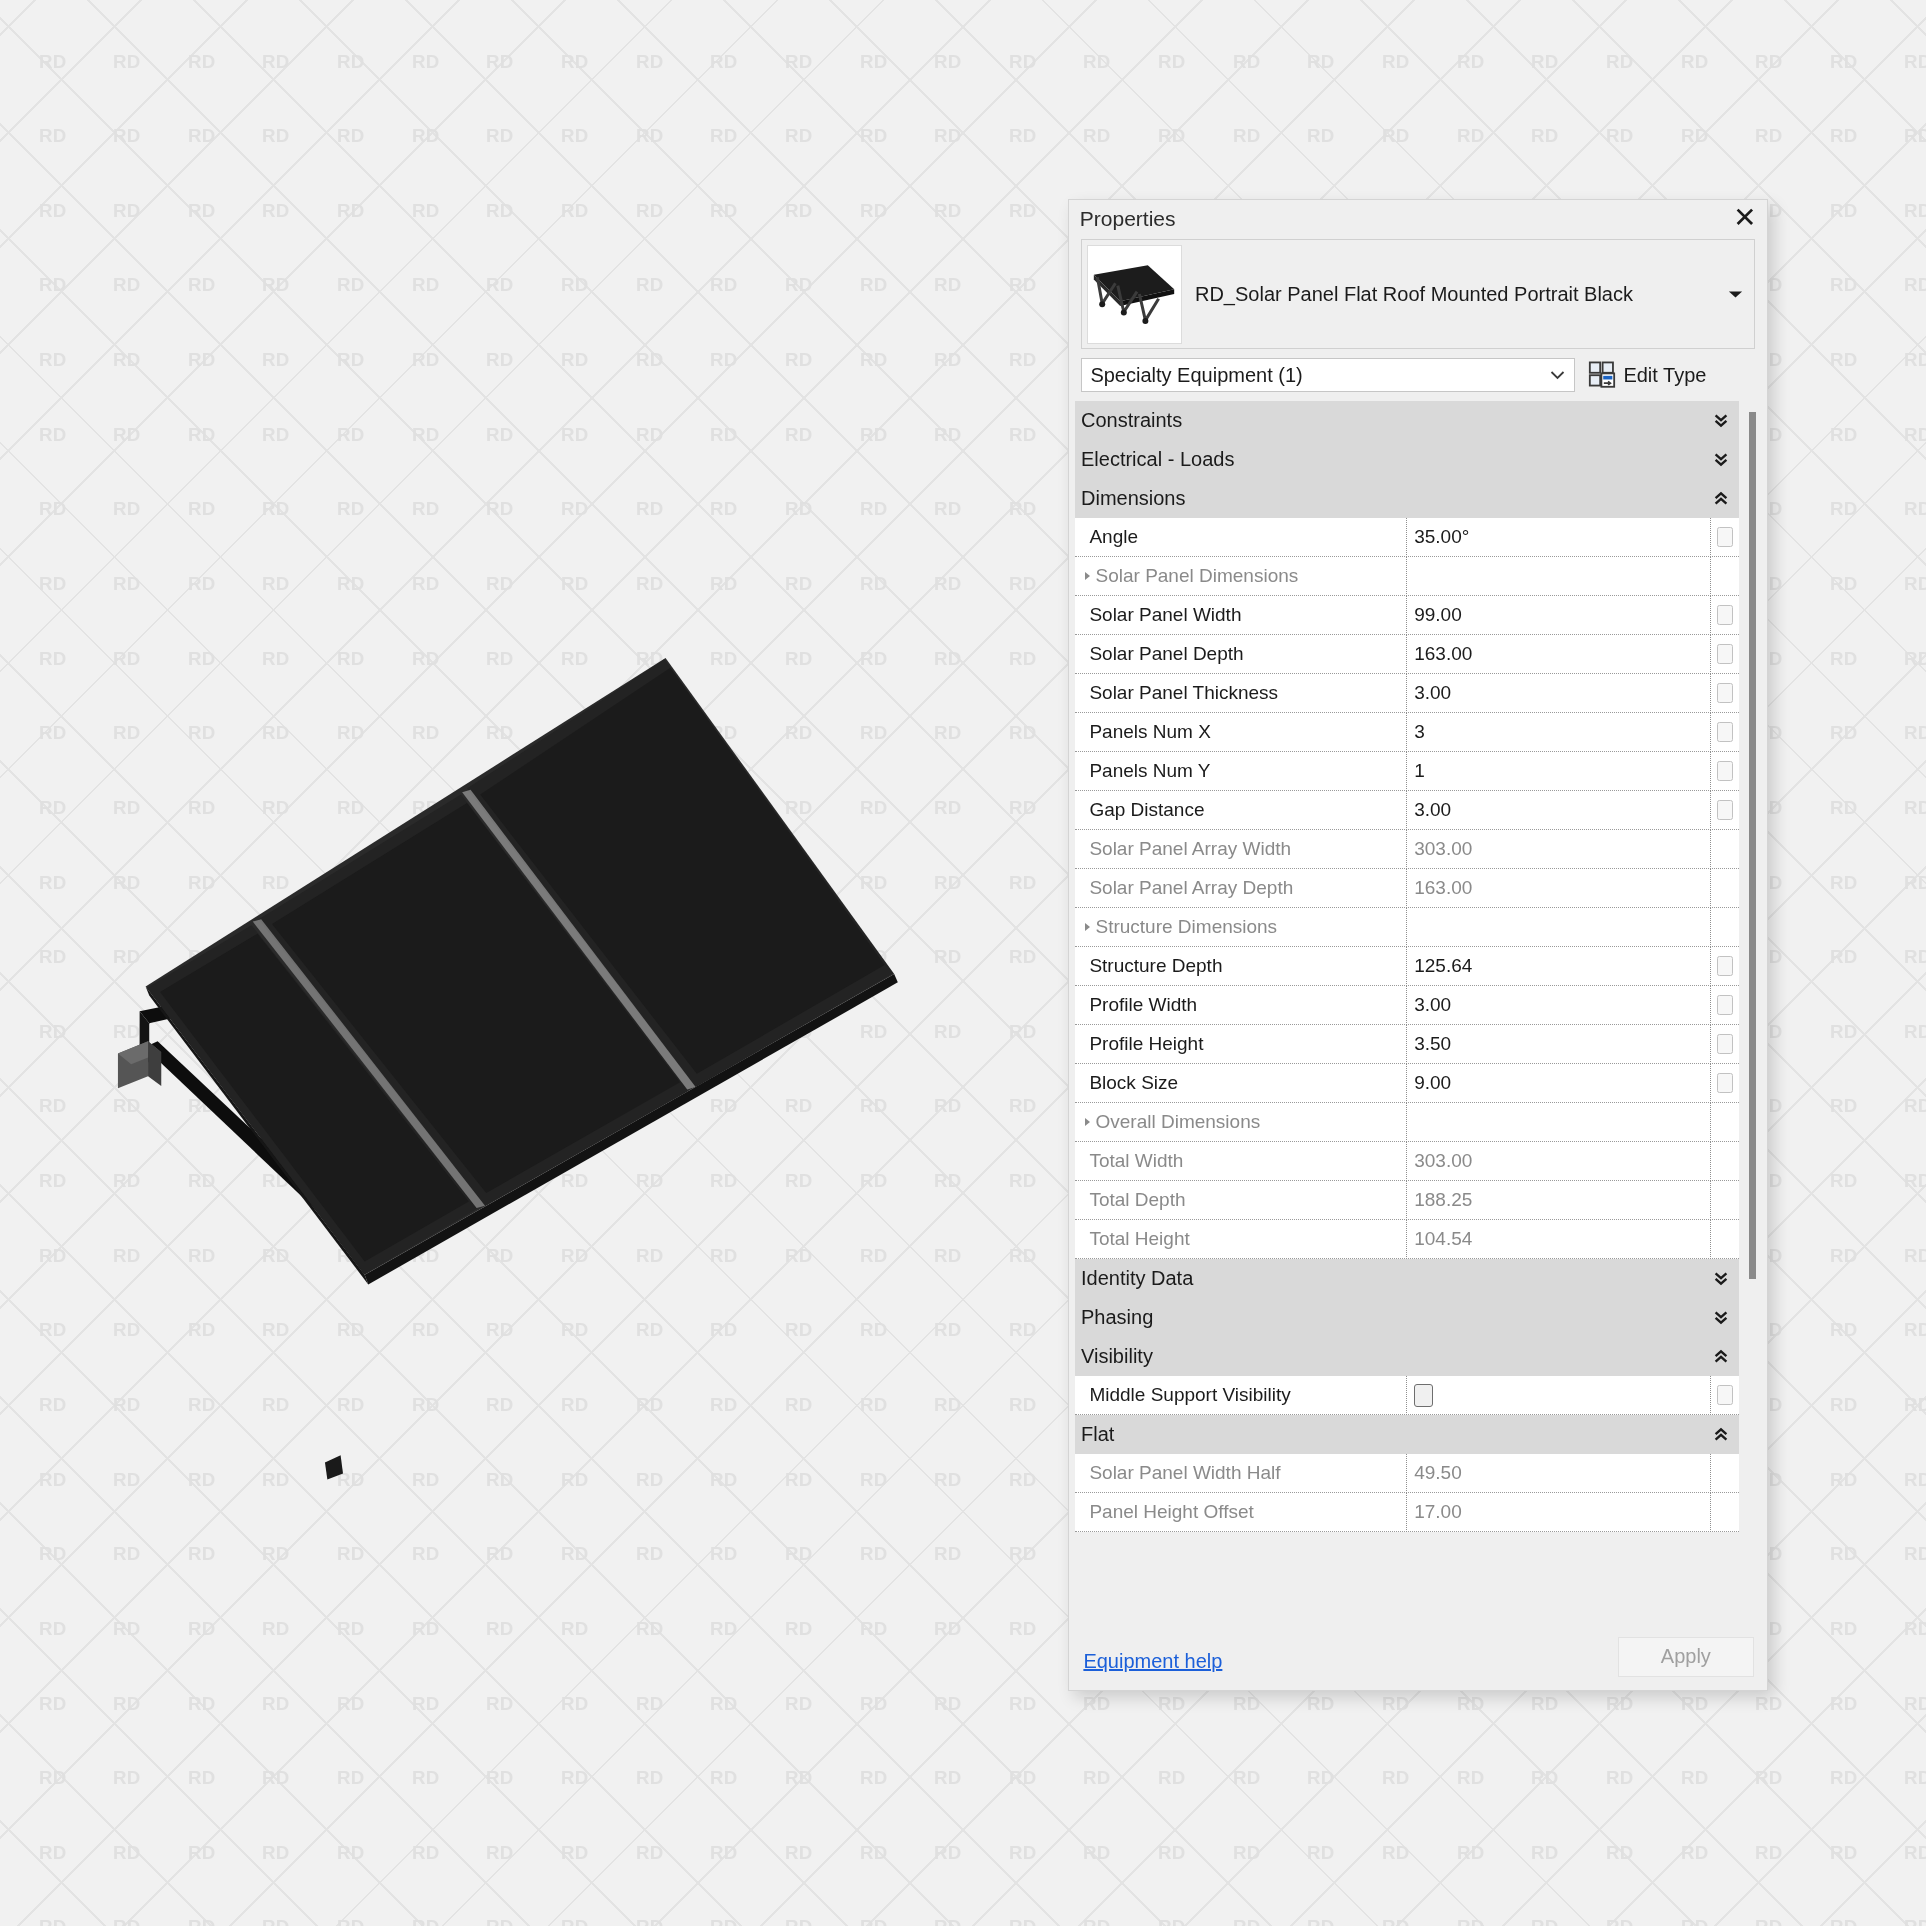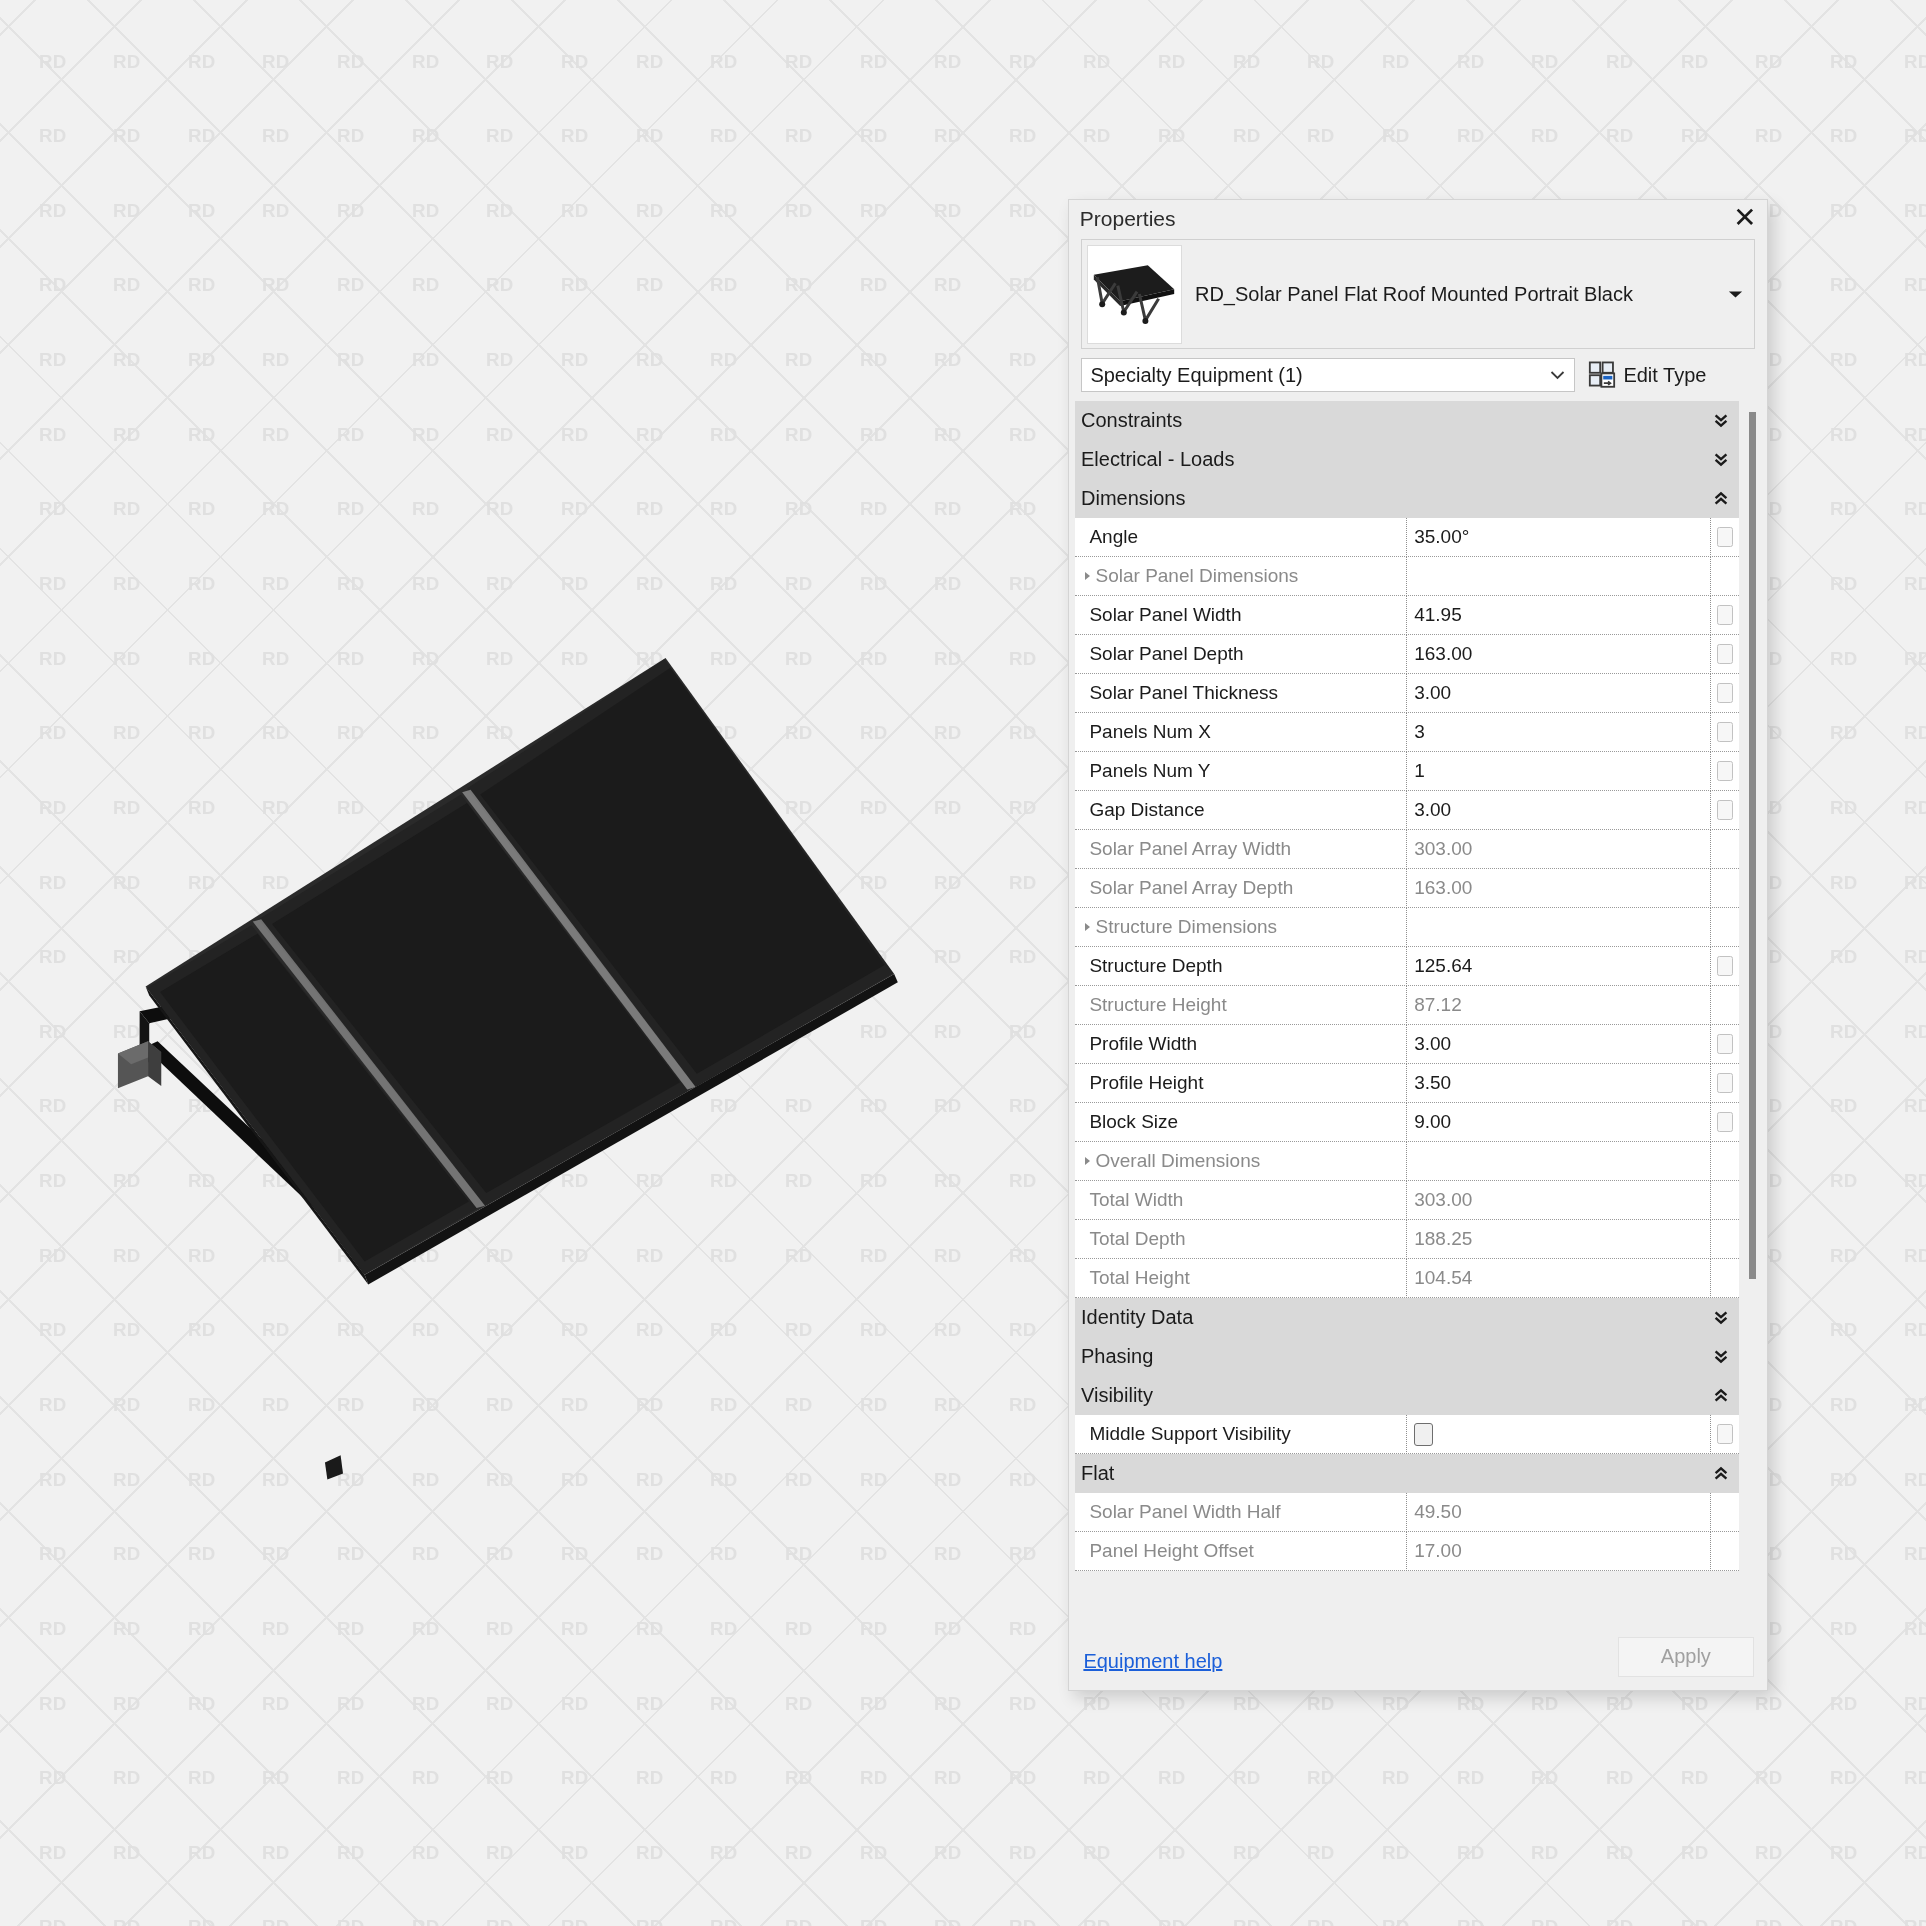--- a/index.html
+++ b/index.html
@@ -1172,21 +1172,21 @@
             </div>
           </div>
           <div class="prow item sub">
             <div class="pname subheader">Solar Panel Dimensions</div>
             <div class="pvalcell"></div>
             <div class="pend"></div>
           </div>
           <div class="prow item">
             <div class="pname">Solar Panel Width</div>
             <div class="pvalcell">
-              <div class="pval">41.95</div>
+              <div class="pval">99.00</div>
             </div>
             <div class="pend">
               <div class="pend-box"></div>
             </div>
           </div>
           <div class="prow item">
             <div class="pname">Solar Panel Depth</div>
             <div class="pvalcell">
               <div class="pval">163.00</div>
             </div>
@@ -1253,29 +1253,20 @@
             <div class="pvalcell"></div>
             <div class="pend"></div>
           </div>
           <div class="prow item">
             <div class="pname">Structure Depth</div>
             <div class="pvalcell">
               <div class="pval">125.64</div>
             </div>
             <div class="pend">
               <div class="pend-box"></div>
-            </div>
-          </div>
-          <div class="prow item">
-            <div class="pname readonly">Structure Height</div>
-            <div class="pvalcell">
-              <div class="pval readonly">87.12</div>
-            </div>
-            <div class="pend">
-              <div class="pend-box hidden"></div>
             </div>
           </div>
           <div class="prow item">
             <div class="pname">Profile Width</div>
             <div class="pvalcell">
               <div class="pval">3.00</div>
             </div>
             <div class="pend">
               <div class="pend-box"></div>
             </div>

